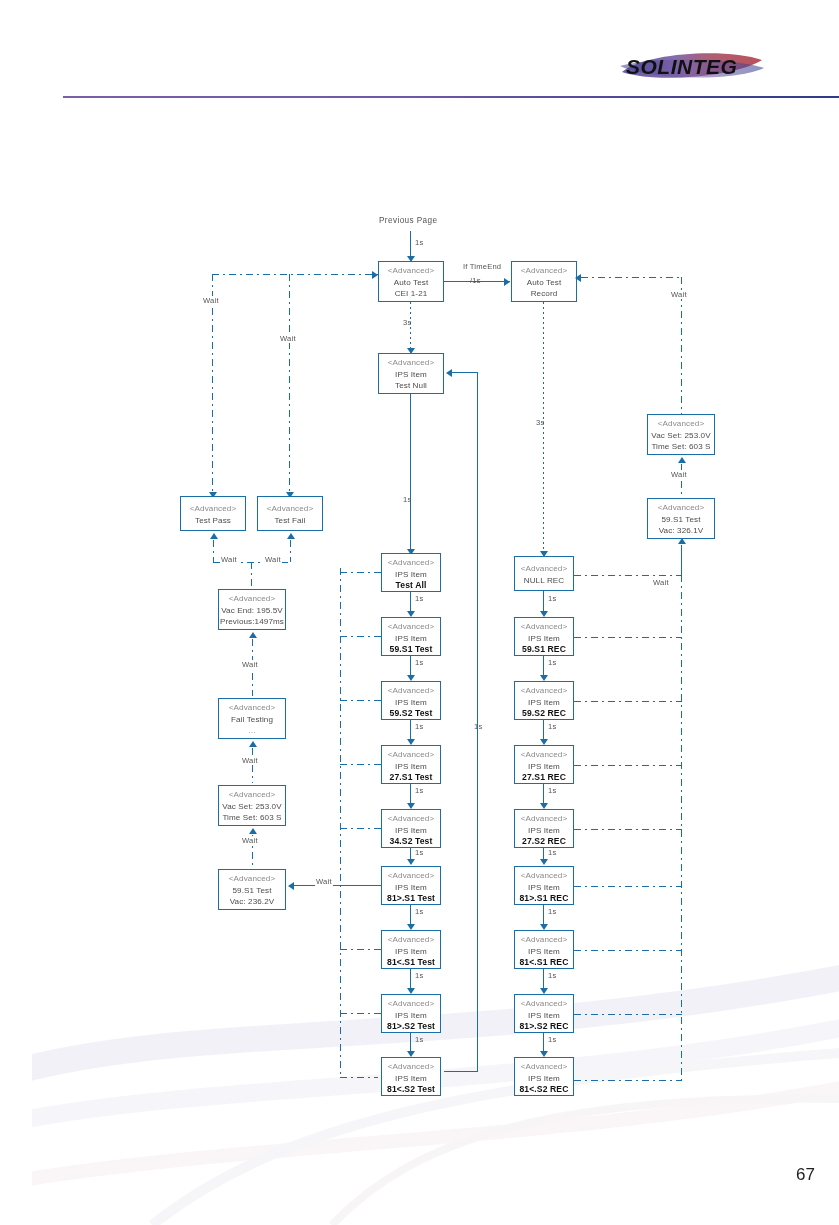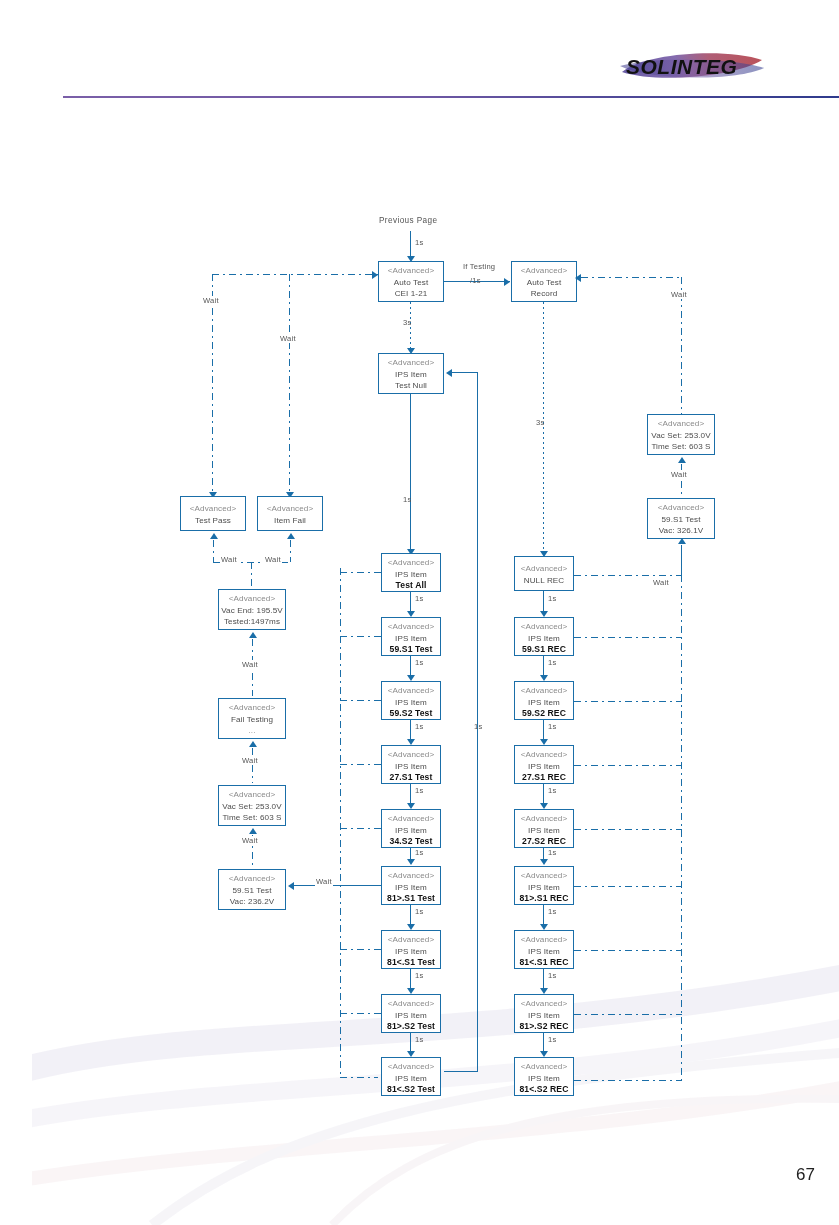--- a/index.html
+++ b/index.html
@@ -117,21 +117,21 @@
   <div class="lab nb" style="left:382px;top:238px;">1s</div>
 
   <div class="box" style="left:346px;top:261px;width:66px;height:41px;">
     <span class="l1 ang">&lt;Advanced&gt;</span>
     <span class="l2">Auto Test</span>
     <span class="l3">CEI 1-21</span>
   </div>
 
   <div class="ln hl" style="left:412px;top:281px;width:66px;"></div>
   <div class="ar ar-r" style="left:472px;top:277.5px;"></div>
-  <div class="lab nb" style="left:430px;top:262px;">If Testing</div>
+  <div class="lab nb" style="left:430px;top:262px;">If TimeEnd</div>
   <div class="lab nb" style="left:437px;top:276px;">/1s</div>
 
   <div class="box" style="left:479px;top:261px;width:66px;height:41px;">
     <span class="l1 ang">&lt;Advanced&gt;</span>
     <span class="l2">Auto Test</span>
     <span class="l3">Record</span>
   </div>
 
   <div class="dot-v" style="left:378px;top:302px;height:49px;"></div>
   <div class="ar ar-d" style="left:374.5px;top:348px;"></div>
@@ -167,36 +167,36 @@
   <div class="ar ar-d" style="left:253.5px;top:492px;"></div>
   <div class="lab" style="left:247px;top:334px;">Wait</div>
 
   <div class="box" style="left:148px;top:496px;width:66px;height:35px;padding-top:6px;">
     <span class="l1 ang">&lt;Advanced&gt;</span>
     <span class="l2">Test Pass</span>
   </div>
 
   <div class="box" style="left:225px;top:496px;width:66px;height:35px;padding-top:6px;">
     <span class="l1 ang">&lt;Advanced&gt;</span>
-    <span class="l2">Item Fail</span>
+    <span class="l2">Test Fail</span>
   </div>
 
   <div class="ar ar-u" style="left:177.5px;top:533px;"></div>
   <div class="ar ar-u" style="left:254.5px;top:533px;"></div>
   <div class="dd-v" style="left:181px;top:540px;height:22px;"></div>
   <div class="dd-v" style="left:258px;top:540px;height:22px;"></div>
   <div class="dd-h" style="left:181px;top:562px;width:77px;"></div>
   <div class="dd-v" style="left:219px;top:562px;height:27px;"></div>
   <div class="lab" style="left:188px;top:555px;">Wait</div>
   <div class="lab" style="left:232px;top:555px;">Wait</div>
 
   <div class="box" style="left:186px;top:589px;width:68px;height:41px;">
     <span class="l1 ang">&lt;Advanced&gt;</span>
     <span class="l2">Vac End: 195.5V</span>
-    <span class="l3">Tested:1497ms</span>
+    <span class="l3">Previous:1497ms</span>
   </div>
   <div class="ar ar-u" style="left:216.5px;top:632px;"></div>
   <div class="dd-v" style="left:220px;top:639px;height:57px;"></div>
   <div class="lab" style="left:209px;top:660px;">Wait</div>
 
   <div class="box" style="left:186px;top:698px;width:68px;height:41px;">
     <span class="l1 ang">&lt;Advanced&gt;</span>
     <span class="l2">Fail Testing</span>
     <span class="l3 ang">...</span>
   </div>

